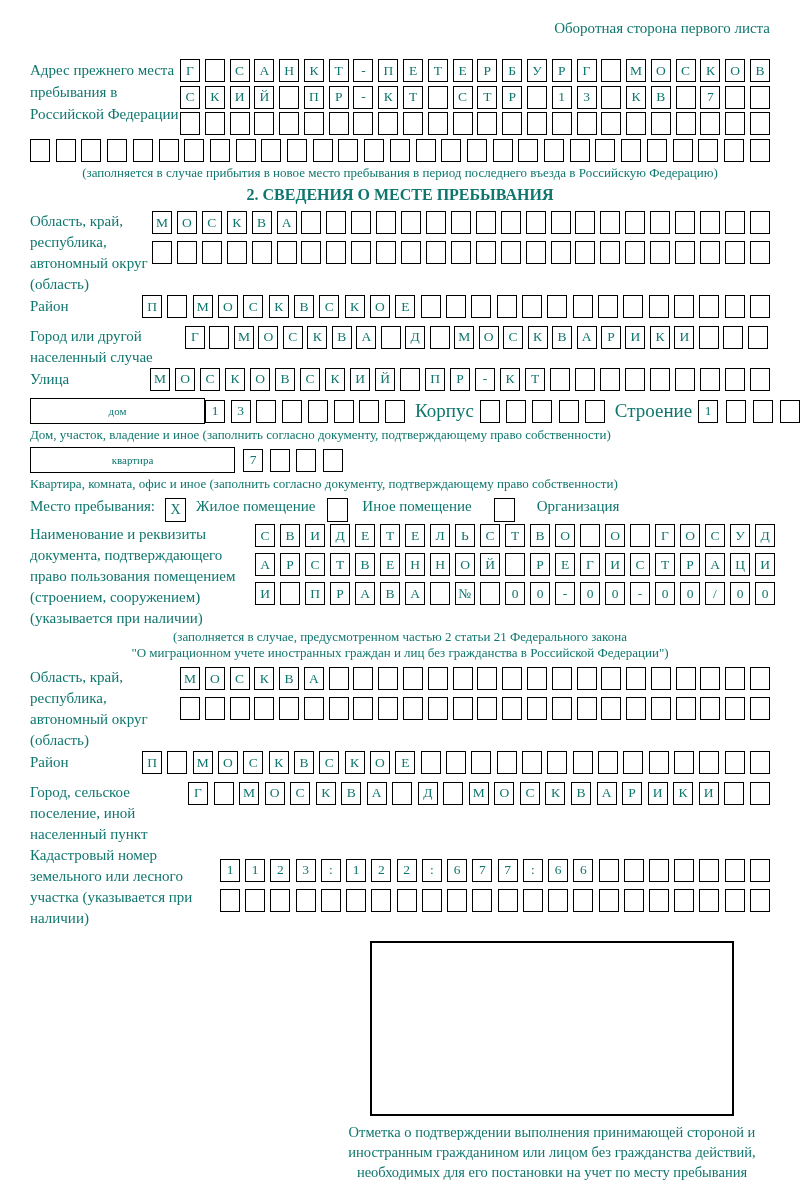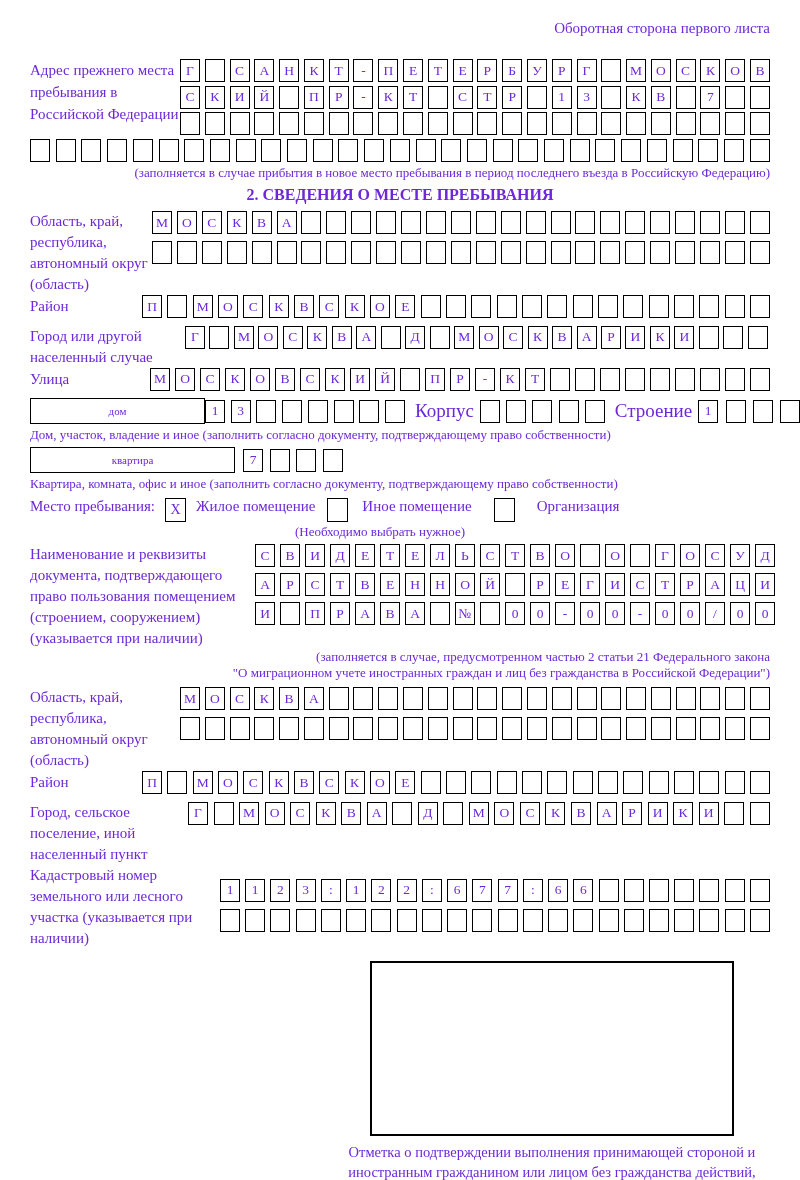--- a/index.html
+++ b/index.html
@@ -1,18 +1,18 @@
 <!DOCTYPE html>
 <html><head>
 <meta charset="utf-8">
 <style>
   html,body {margin:0;padding:0;background:#fff;}
   .page {
     width:800px; height:1180px; box-sizing:border-box;
-    padding:20px 30px 0 30px; background:#fff; color:#6d28d9;
+    padding:20px 30px 0 30px; background:#fff; color:#0f766e;
     font-family:"Liberation Serif", serif; position:relative; overflow:hidden;
   }
   .corner {font-size:15px; text-align:right; margin-bottom:22px;}
   .fline {display:flex; align-items:flex-start;}
   .lbl  {font-size:15px; line-height:22px; flex:none;}
   .lbl.tight {line-height:21px;}
   .rcol {flex:none; display:flex; flex-direction:column;}
   .brow {display:flex; justify-content:space-between; margin-bottom:3.5px; flex:none;}
   .cell {
     width:20px; height:23px; box-sizing:border-box; border:1.8px solid #000;
@@ -23,21 +23,21 @@
   .w122{width:122px} .w618{width:618px}
   .w112{width:112px} .w628{width:628px}
   .w155{width:155px} .w585{width:583px}
   .w120{width:120px} .w620{width:620px}
   .w225{width:225px} .w520{width:520px}
   .w158{width:158px} .w582{width:582px}
   .w190{width:190px} .w550{width:550px}
   .gap7 .brow{margin-bottom:7px}
   .gap6 .brow{margin-bottom:6px}
   .note {font-size:13px; line-height:16px;}
-  .center {text-align:right;}
+  .center {text-align:center;}
   .h2 {font-weight:bold; font-size:16px; text-align:center; margin:5px 0 7px 0;}
   .h3 {font-weight:bold; font-size:15.5px; text-align:center; margin:8px 0 6px 0;}
   .mb2{margin-bottom:2px}.mb4{margin-bottom:4px}.mb6{margin-bottom:6px}
   .bigbox {
     box-sizing:border-box; border:1.7px solid #000; height:26px; flex:none;
     display:flex; align-items:center; justify-content:center; font-size:11px;
   }
   .houseline {display:flex; align-items:center; margin:4px 0 3px 0;}
   .inlbl {font-size:19px; flex:none;}
   .wb175{width:175px} .wb205{width:205px} .wb200{width:200px} .wb125{width:125px} .wb102{width:102px} .wb100{width:100px}
@@ -374,21 +374,20 @@
 
   <div class="stayline">
     <span>Место пребывания:</span>
     <span class="chk" style="margin-left:10px">X</span>
     <span style="margin-left:10px">Жилое помещение</span>
     <span class="chk" style="margin-left:12px"></span>
     <span style="margin-left:14px">Иное помещение</span>
     <span class="chk" style="margin-left:22px"></span>
     <span style="margin-left:22px">Организация</span>
   </div>
-  <div class="note staynote">(Необходимо выбрать нужное)</div>
 
   <div class="fline">
     <div class="lbl tight w225">Наименование и реквизиты документа, подтверждающего право пользования помещением (строением, сооружением) (указывается при наличии)</div>
     <div class="rcol w520 gap6">
       <div class="brow">
           <div class="cell">С</div>
           <div class="cell">В</div>
           <div class="cell">И</div>
           <div class="cell">Д</div>
           <div class="cell">Е</div>

